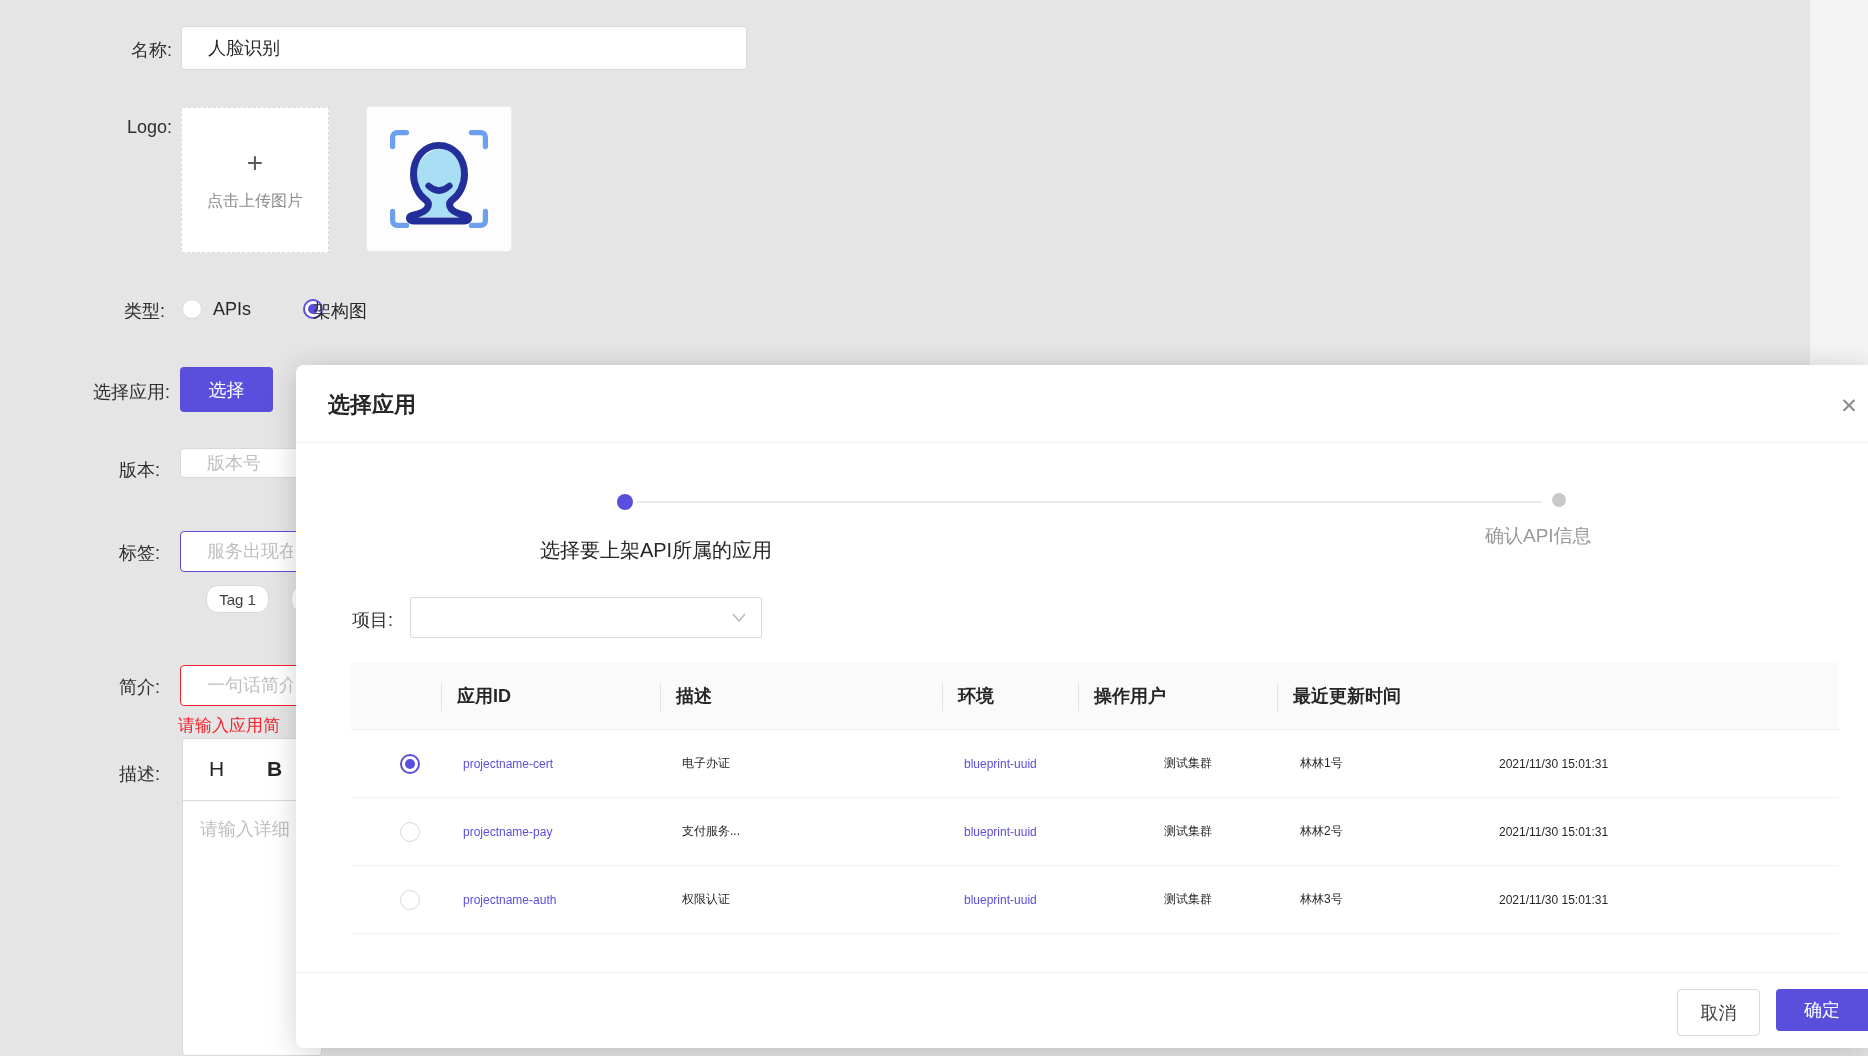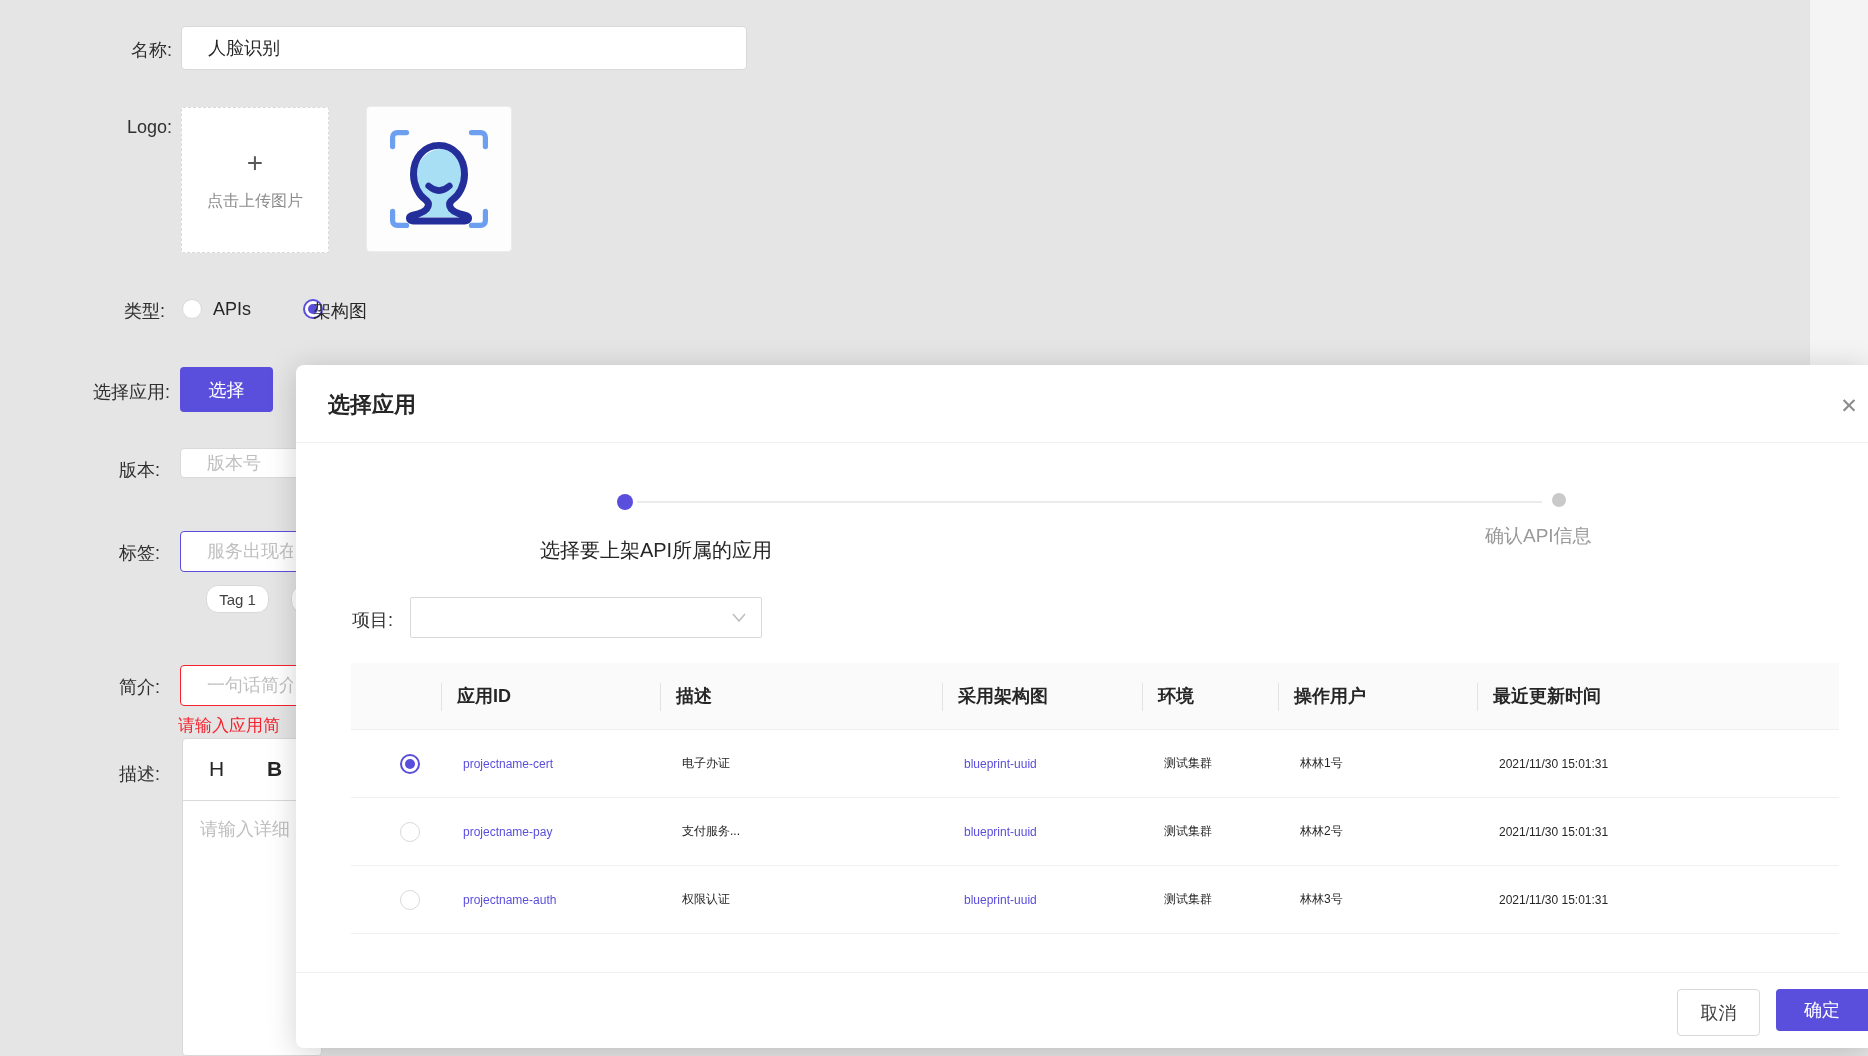--- a/index.html
+++ b/index.html
@@ -171,21 +171,20 @@
       <svg class="proj-chevron" width="16" height="12" viewBox="0 0 16 12">
         <polyline points="2,2 8,9 14,2" fill="none" stroke="#bfbfbf" stroke-width="1.6"></polyline>
       </svg>
     </div>
 
     <div class="table">
       <div class="t-head">
         <div class="th c1"></div>
         <div class="th c2">应用ID</div>
         <div class="th c3">描述</div>
-        <div class="th c4">采用架构图</div>
         <div class="th c5">环境</div>
         <div class="th c6">操作用户</div>
         <div class="th c7">最近更新时间</div>
       </div>
 
       <div class="t-row">
         <div class="td c1"><span class="radio checked"></span></div>
         <div class="td c2 link">projectname-cert</div>
         <div class="td c3">电子办证</div>
         <div class="td c4 link">blueprint-uuid</div>

